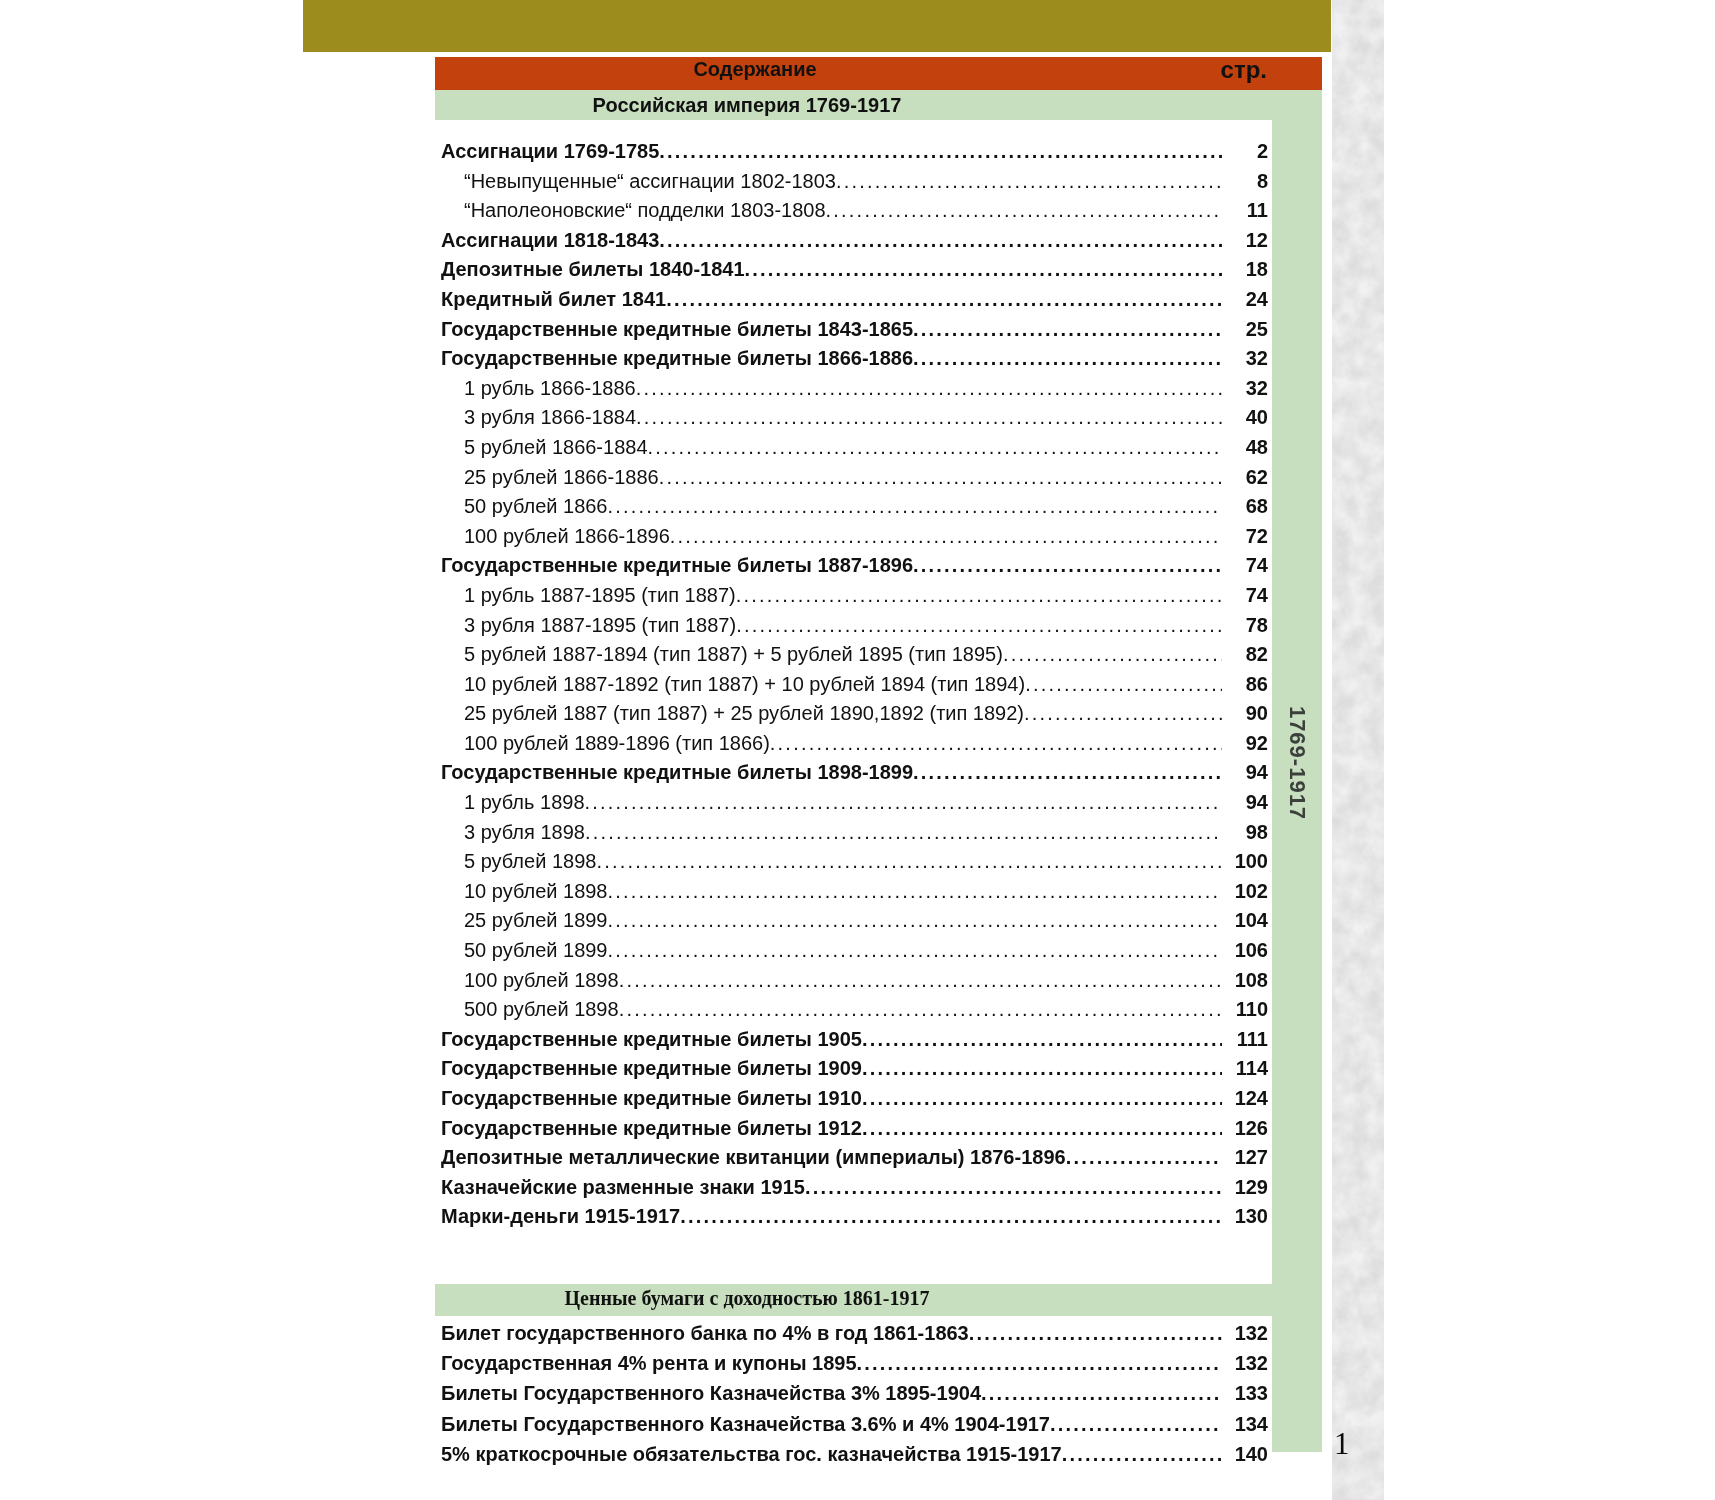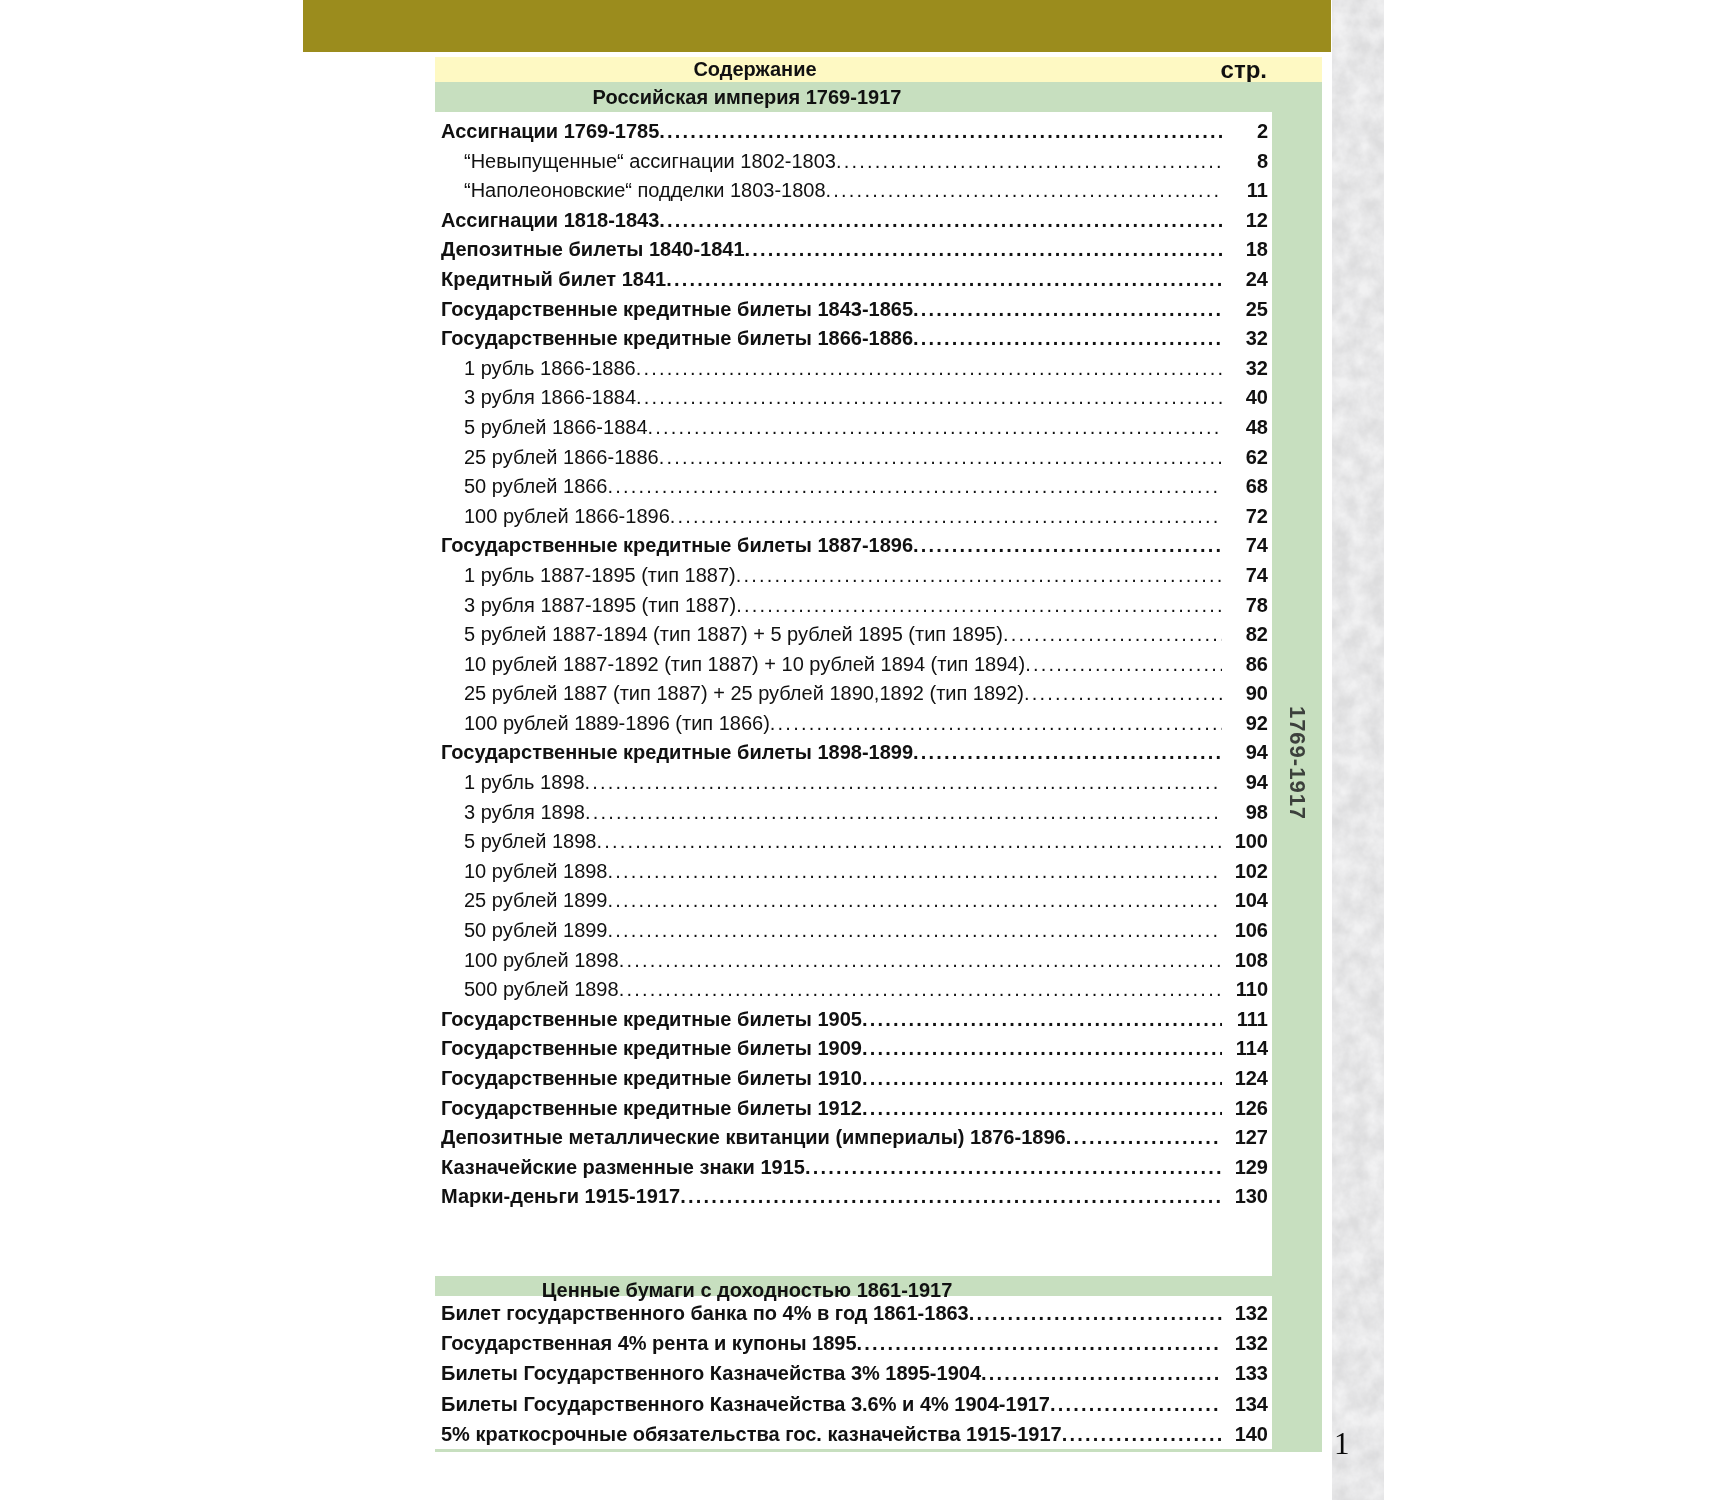--- a/index.html
+++ b/index.html
@@ -14,44 +14,44 @@
   
   .texture{position:absolute;left:1332px;top:0;width:52px;height:1500px;}
   
   .pageno{
     position:absolute;left:1334px;top:1426px;width:30px;
     font-family:"Liberation Serif","DejaVu Serif",serif;
     font-size:31px;color:#0a0a0a;z-index:5;
   }
   
   .toc{position:absolute;left:435px;top:57px;width:887px;height:1395px;background:#c7dfbf;}
-  .hdr{position:relative;height:25px;line-height:25px;background:#fef9c3;}
+  .hdr{position:relative;height:33px;line-height:25px;background:#c2410c;}
   .hdr-title{
     position:absolute;left:320px;transform:translateX(-50%);
     font-weight:700;font-size:20px;white-space:nowrap;
   }
   .hdr-pagecol{position:absolute;right:55px;font-weight:700;font-size:24px;}
   .band{position:relative;height:30px;line-height:30px;background:#c7dfbf;}
-  .band.b2{height:20px;line-height:28px;}
+  .band.b2{height:32px;line-height:28px;font-family:Liberation Serif, serif;}
   .band-title{
     position:absolute;left:312px;transform:translateX(-50%);
     font-weight:700;font-size:20px;white-space:nowrap;
   }
   .whitebox{background:#ffffff;width:837px;overflow:hidden;}
   .box1{height:1159px;padding-top:5px;box-sizing:content-box;}
   .box2{height:151px;padding-top:2px;}
   .row{
     display:flex;align-items:baseline;
     height:29.6px;line-height:29.6px;
     padding:0 4px 0 6px;font-size:20px;color:#111;
   }
   .box2 .row{height:30.2px;line-height:30.2px;align-items:flex-end;}
   .row.main{font-weight:700;}
   .row.sub{padding-left:29px;font-weight:400;}
-  .row .t{white-space:nowrap;flex:0 0 auto;}
+  .row .t{white-space:nowrap;flex:0 0 auto;margin-top:12px;}
   .leader{flex:1 1 auto;min-width:10px;overflow:hidden;white-space:nowrap;}
   .leader::after{
     content:"...................................................................................................................................................................";
     letter-spacing:2.2px;
   }
   .pg{flex:0 0 auto;width:46px;text-align:right;font-weight:700;}
   
   .vlabel{
     position:absolute;right:0;top:648px;width:50px;height:116px;
     display:flex;align-items:center;justify-content:center;

